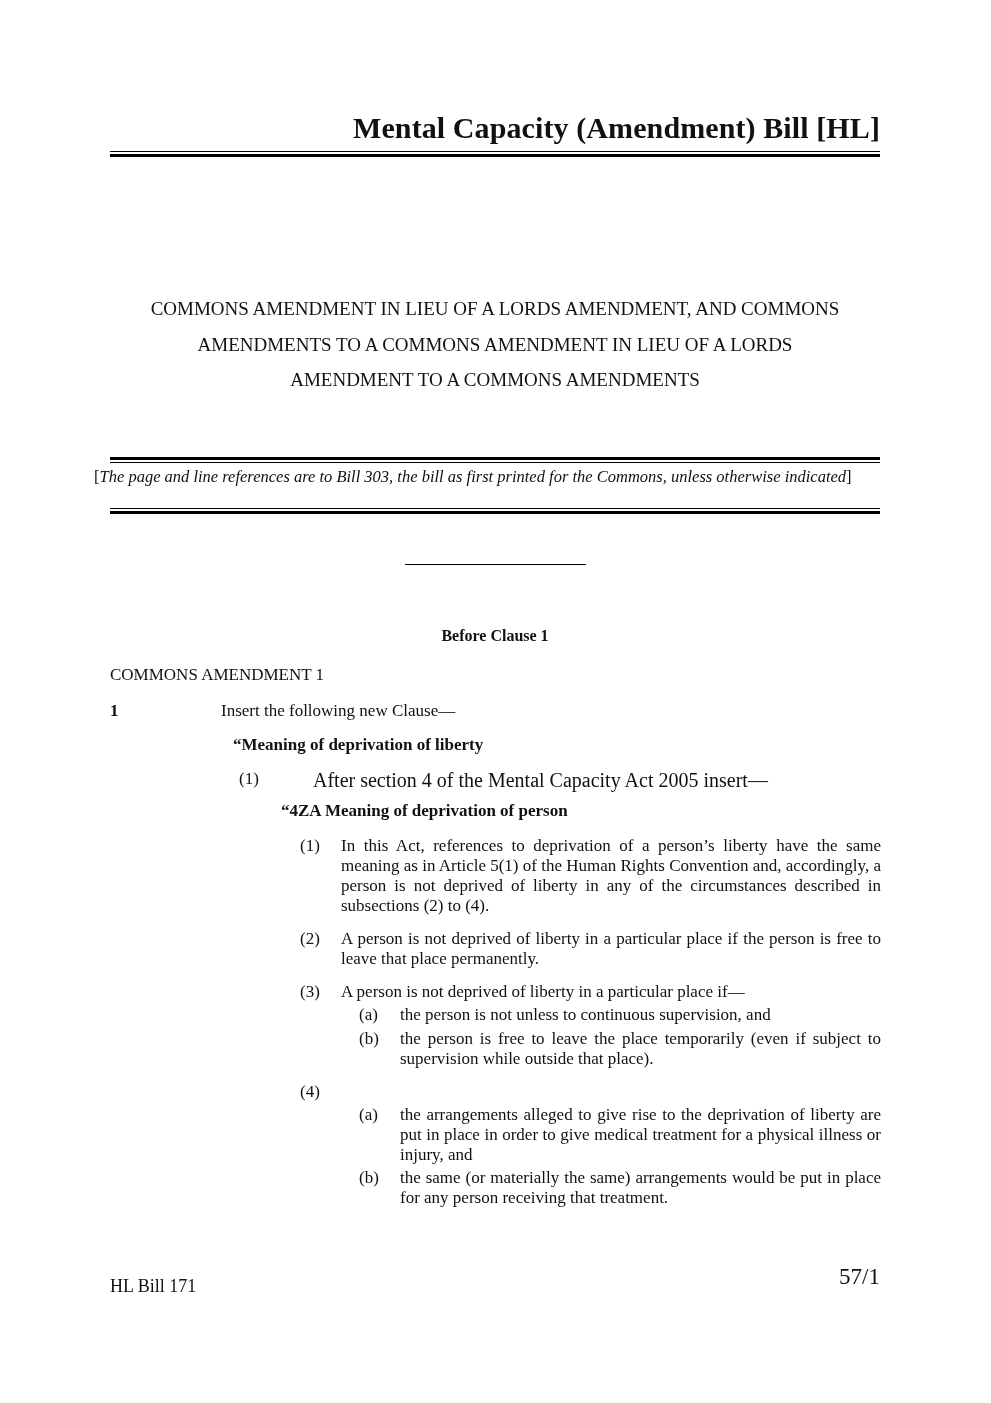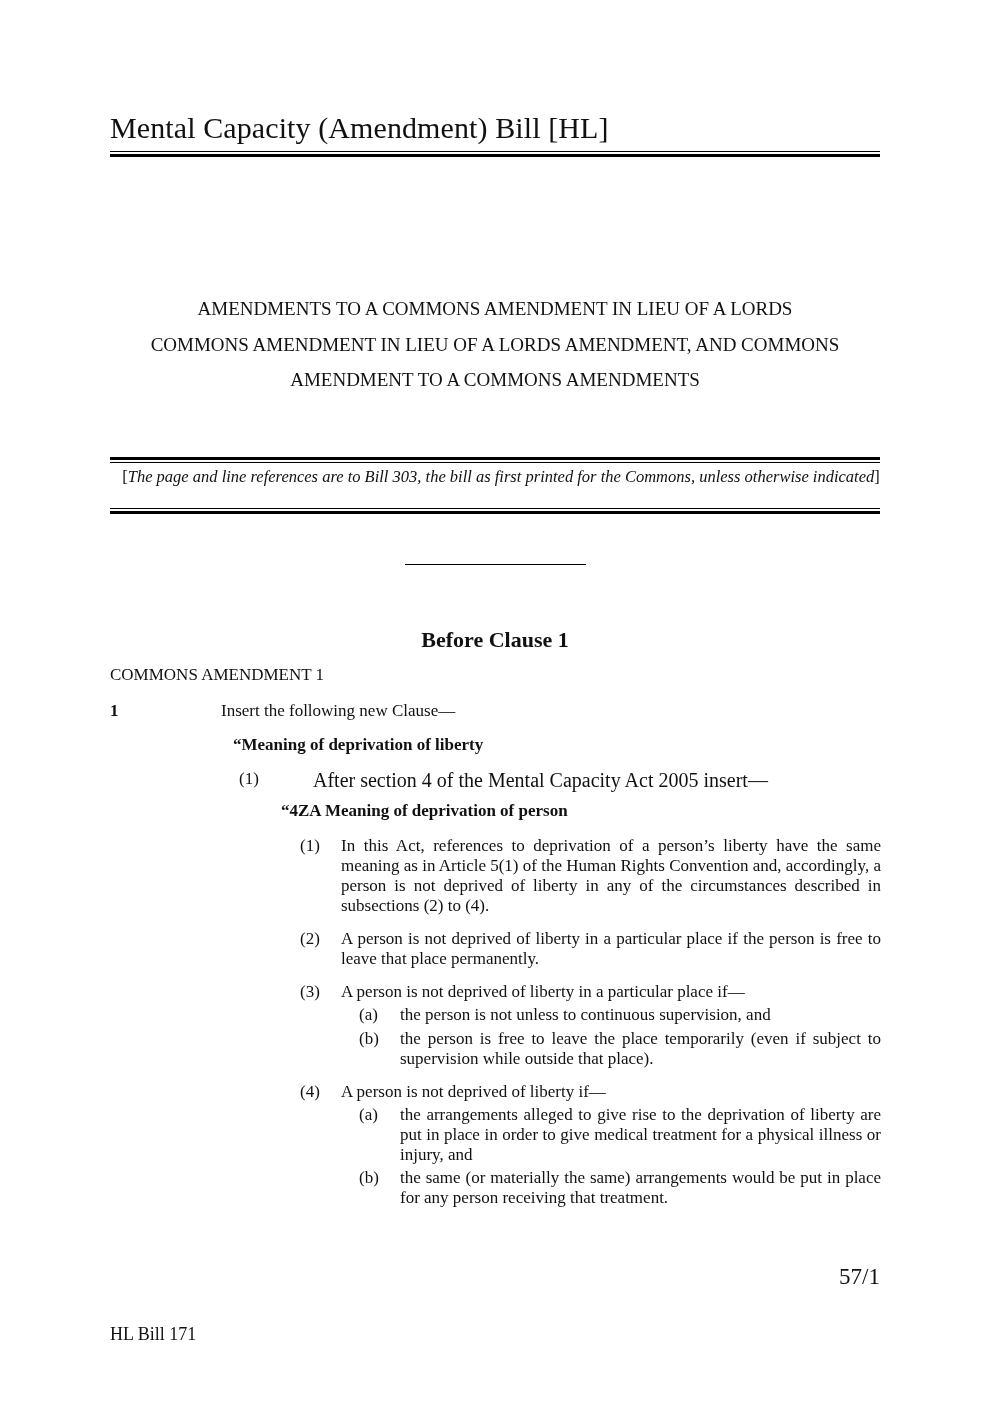--- a/index.html
+++ b/index.html
@@ -1,50 +1,50 @@
 <!DOCTYPE html>
 <html><head>
 <meta charset="utf-8">
 <style>
   html, body { margin: 0; padding: 0; background: #ffffff; }
   body { width: 991px; height: 1403px; position: relative; font-family: "Liberation Serif", "DejaVu Serif", serif; color: #111; }
   .page { position: absolute; left: 0; top: 0; width: 991px; height: 1403px; }
   .abs { position: absolute; }
-  .title { left: 110px; width: 770px; top: 111px; text-align: left; font-size: 30px; font-weight: normal; letter-spacing: 0.1px; }
+  .title { left: 110px; width: 770px; top: 111px; text-align: right; font-size: 30px; font-weight: bold; letter-spacing: 0.1px; }
   .rule-thin { position: absolute; left: 110px; width: 770px; height: 1px; background: #000; }
   .rule-thick { position: absolute; left: 110px; width: 770px; height: 3px; background: #000; }
   .heading-block { left: 110px; width: 770px; top: 291px; text-align: center; font-size: 19px; line-height: 35.5px; }
-  .note { left: 116px; width: 770px; top: 467px; text-align: center; font-size: 16.5px; line-height: 19px; }
+  .note { left: 94px; width: 770px; top: 467px; font-size: 16.5px; line-height: 19px; }
   .note i { font-style: italic; }
   .short-rule { position: absolute; left: 405px; width: 181px; height: 1px; background: #000; top: 564px; }
-  .before-clause { left: 110px; width: 770px; top: 627px; text-align: center; font-size: 22px; font-weight: bold; }
+  .before-clause { left: 110px; width: 770px; top: 627px; text-align: center; font-size: 16px; font-weight: bold; }
   .ca-label { left: 110px; width: 770px; top: 665px; text-align: left; font-size: 17px; }
   .amend-no { left: 110px; top: 701px; font-size: 17px; font-weight: bold; }
   .insert-line { left: 221px; top: 701px; font-size: 17px; }
   .clause-title { left: 221px; top: 735px; font-size: 17px; font-weight: bold; margin-left: 12px; }
   .sub1-num { left: 239px; top: 769px; font-size: 17px; }
   .sub1-text { left: 297px; top: 769px; font-size: 20px; margin-left: 16px; }
   .sec-title { left: 281px; top: 801px; font-size: 17px; font-weight: bold; }
   .para { position: absolute; font-size: 17px; line-height: 20px; text-align: justify; }
   .num { position: absolute; font-size: 17px; line-height: 20px; }
-  .footer-left { left: 110px; top: 1324px; font-size: 18px; }
+  .footer-left { left: 110px; top: 1276px; font-size: 18px; }
   .footer-right { right: 111px; top: 1264px; font-size: 23px; }
 </style>
 </head>
 <body>
 
 <div class="page">
 
   <div class="abs title">Mental Capacity (Amendment) Bill [HL]</div>
   <div class="rule-thin" style="top:151px"></div>
   <div class="rule-thick" style="top:154px"></div>
 
   <div class="abs heading-block">
+    <div>COMMONS AMENDMENT IN LIEU OF A LORDS AMENDMENT, AND COMMONS</div>
     <div>AMENDMENTS TO A COMMONS AMENDMENT IN LIEU OF A LORDS</div>
-    <div>COMMONS AMENDMENT IN LIEU OF A LORDS AMENDMENT, AND COMMONS</div>
     <div>AMENDMENT TO A COMMONS AMENDMENTS</div>
   </div>
 
   <div class="rule-thick" style="top:457px"></div>
   <div class="rule-thin" style="top:462px"></div>
   <div class="abs note">
     <span>[</span><i>The page and line references are to Bill 303, the bill as first printed for the Commons, unless otherwise indicated</i><span>]</span>
   </div>
   <div class="rule-thin" style="top:508px"></div>
   <div class="rule-thick" style="top:511px"></div>
@@ -70,21 +70,20 @@
   <div class="para" style="left:341px; top:929px; width:540px">A person is not deprived of liberty in a particular place if the person is free to leave that place permanently.</div>
 
   <div class="num" style="left:300px; top:982px">(3)</div>
   <div class="para" style="left:341px; top:982px; width:540px">A person is not deprived of liberty in a particular place if—</div>
   <div class="num" style="left:359px; top:1005px">(a)</div>
   <div class="para" style="left:400px; top:1005px; width:481px">the person is not unless to continuous supervision, and</div>
   <div class="num" style="left:359px; top:1029px">(b)</div>
   <div class="para" style="left:400px; top:1029px; width:481px">the person is free to leave the place temporarily (even if subject to supervision while outside that place).</div>
 
   <div class="num" style="left:300px; top:1082px">(4)</div>
-  <div class="para" style="left:341px; top:1082px; width:540px">A person is not deprived of liberty if—</div>
   <div class="num" style="left:359px; top:1105px">(a)</div>
   <div class="para" style="left:400px; top:1105px; width:481px">the arrangements alleged to give rise to the deprivation of liberty are put in place in order to give medical treatment for a physical illness or injury, and</div>
   <div class="num" style="left:359px; top:1168px">(b)</div>
   <div class="para" style="left:400px; top:1168px; width:481px">the same (or materially the same) arrangements would be put in place for any person receiving that treatment.</div>
 
   <div class="abs footer-left">HL Bill 171</div>
   <div class="abs footer-right">57/1</div>
 </div>
 
 </body></html>

